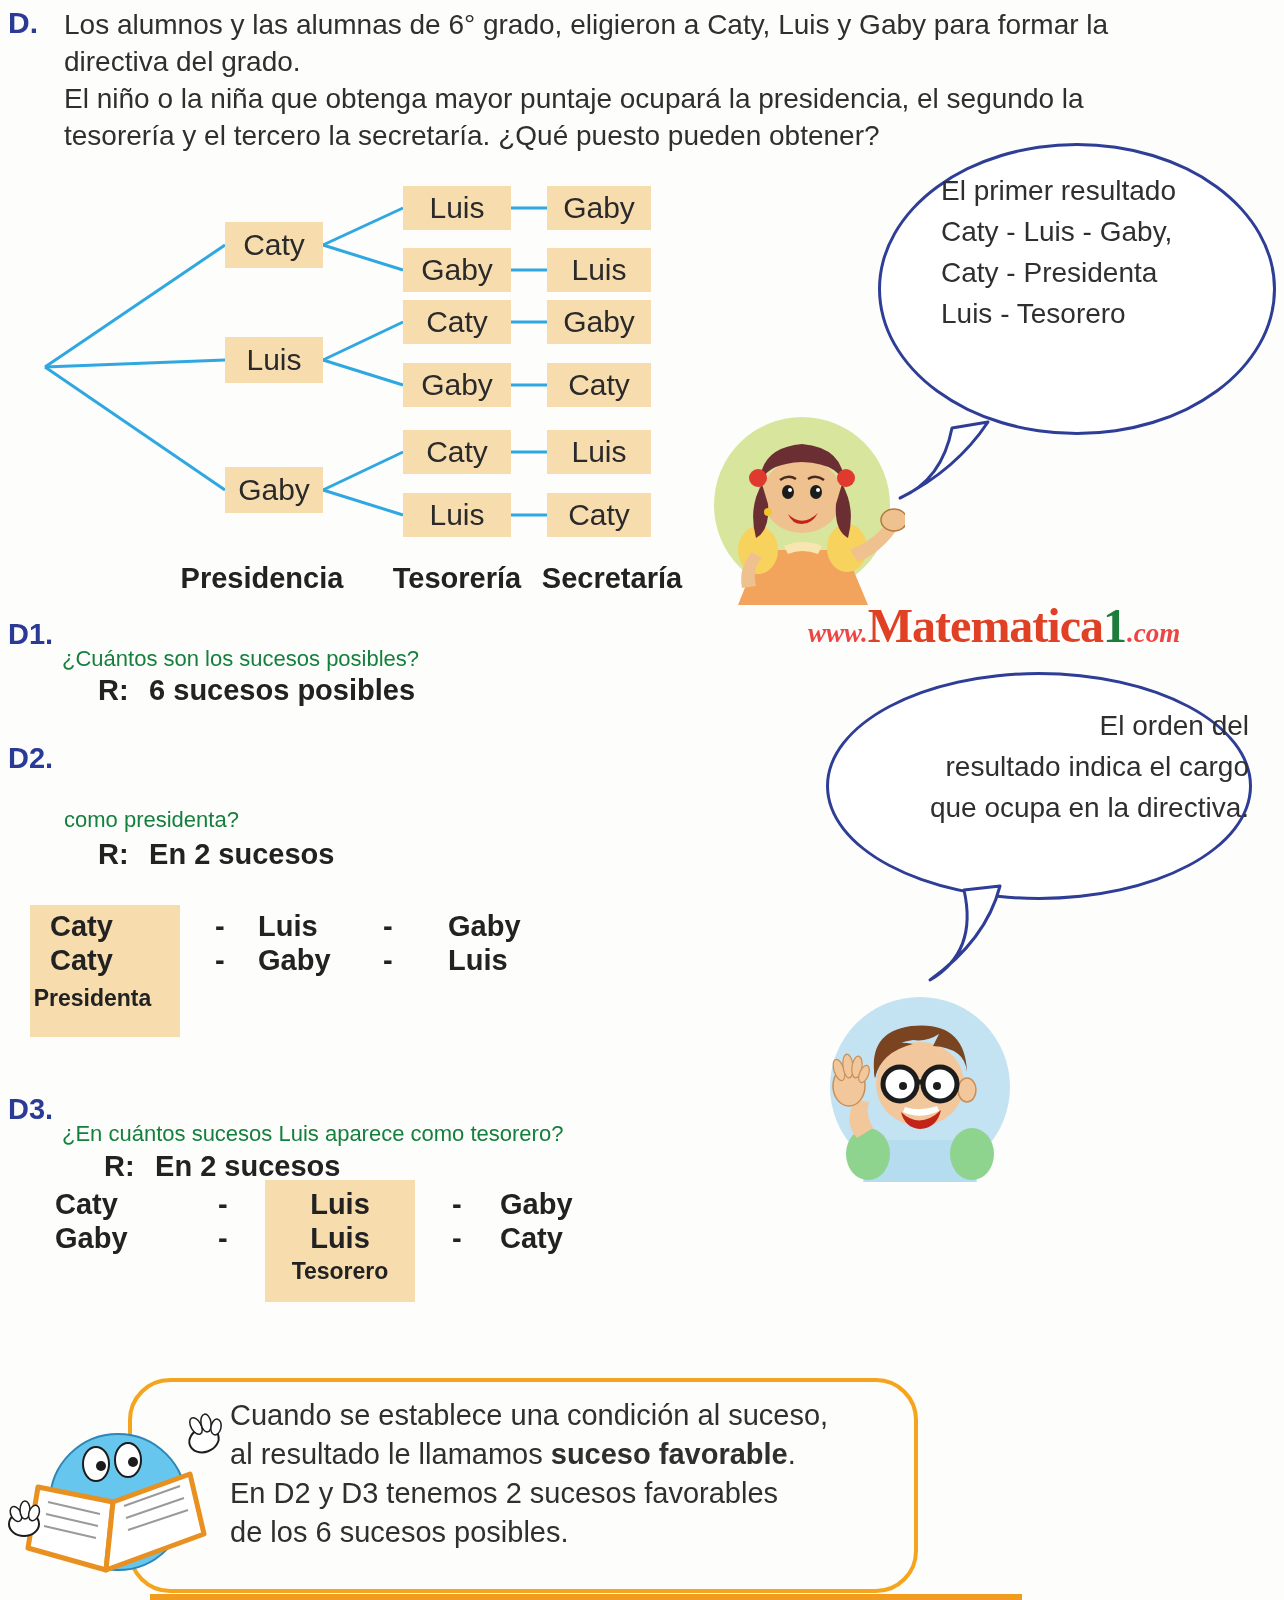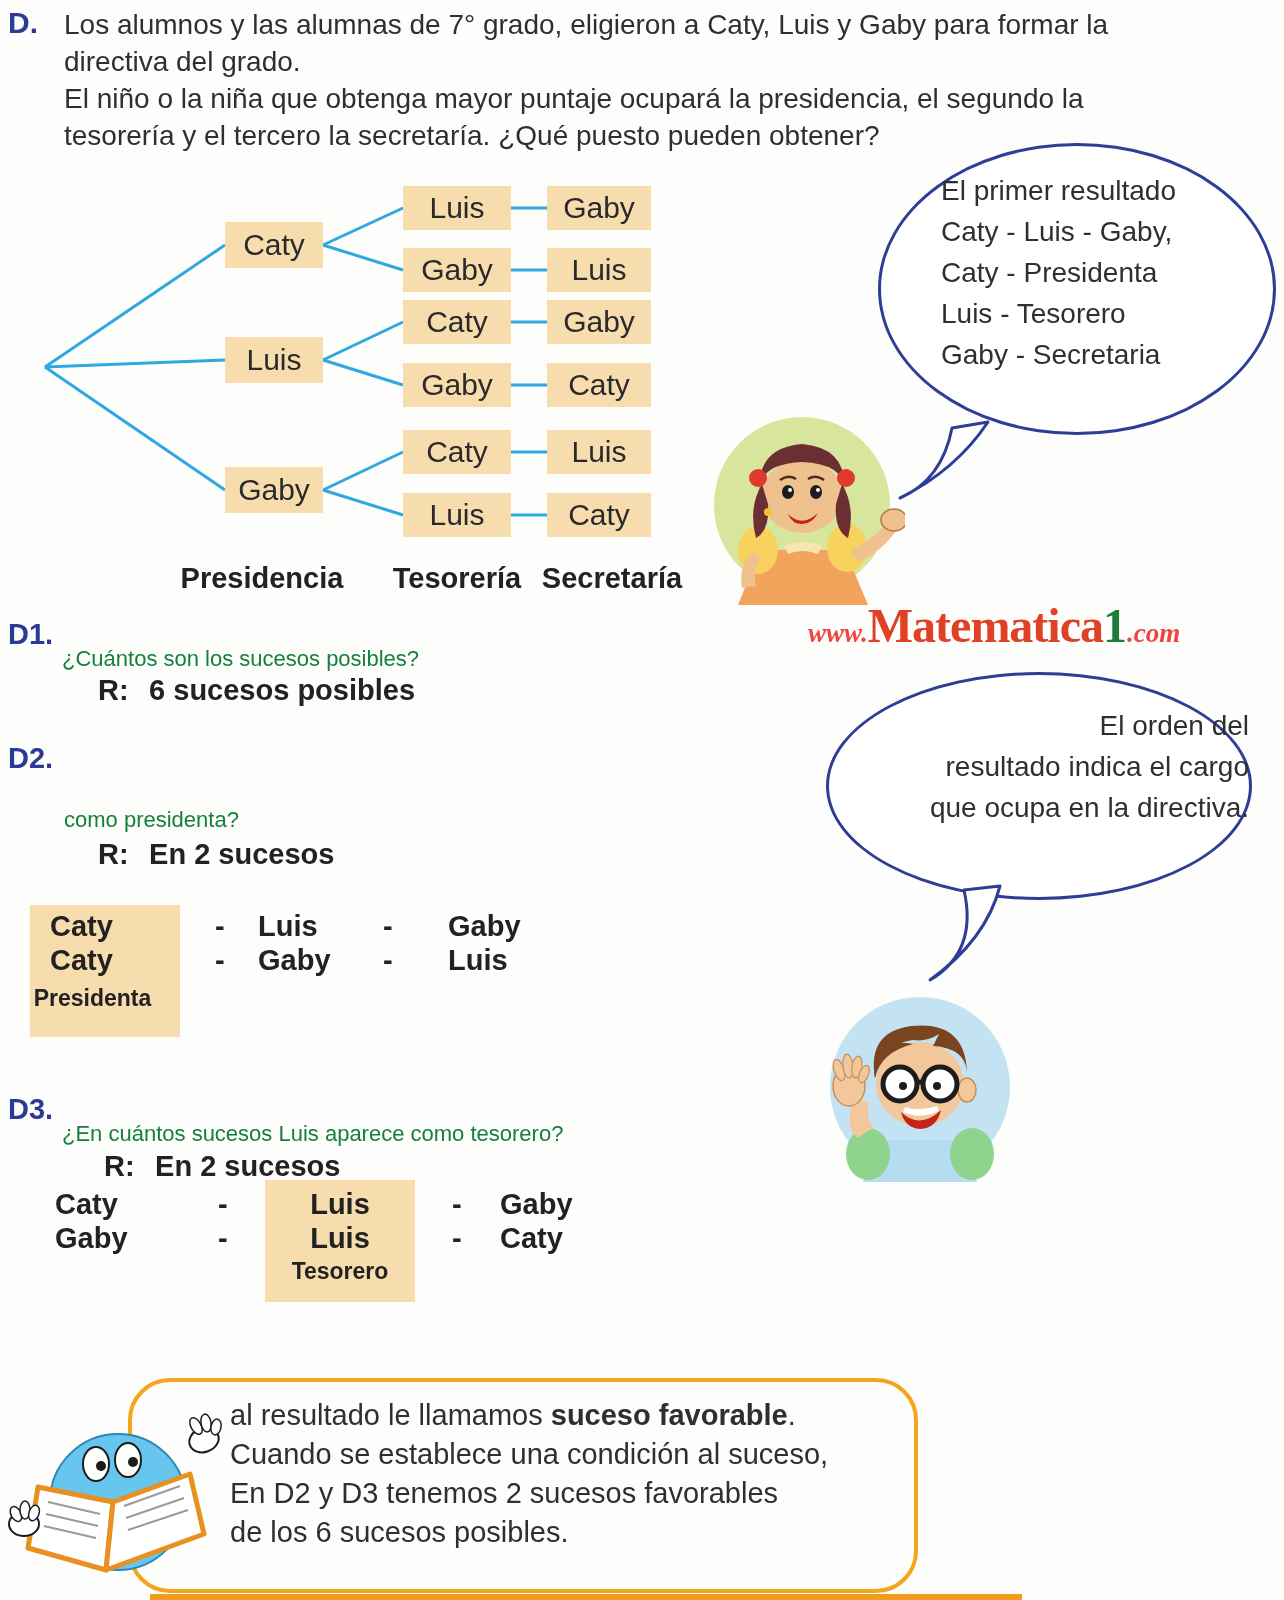--- a/index.html
+++ b/index.html
@@ -32,21 +32,21 @@
   .logo .www,.logo .com{font-family:"Liberation Serif",serif;font-style:italic;font-weight:bold;font-size:27px;color:#ef4444;}
   .logo .name{font-family:"Liberation Serif",serif;font-weight:bold;font-size:48px;color:#e04023;letter-spacing:-1px;}
   .logo .one{font-family:"Liberation Serif",serif;font-weight:bold;font-size:48px;color:#1d7c39;}
 </style>
 </head>
 <body>
 
 <div id="page">
 
   <div class="abs qlabel" style="left:8px;top:6px;font-size:30px;">D.</div>
-  <div class="abs body-text" style="left:64px;top:6px;">Los alumnos y las alumnas de 7° grado, eligieron a Caty, Luis y Gaby para formar la</div>
+  <div class="abs body-text" style="left:64px;top:6px;">Los alumnos y las alumnas de 6° grado, eligieron a Caty, Luis y Gaby para formar la</div>
   <div class="abs body-text" style="left:64px;top:43px;">directiva del grado.</div>
   <div class="abs body-text" style="left:64px;top:80px;">El niño o la niña que obtenga mayor puntaje ocupará la presidencia, el segundo la</div>
   <div class="abs body-text" style="left:64px;top:117px;">tesorería y el tercero la secretaría. ¿Qué puesto pueden obtener?</div>
 
   <svg class="abs" style="left:0;top:170px;" width="720" height="450" viewBox="0 0 720 450">
       <line x1="45" y1="197" x2="225" y2="75" stroke="#2fa8e1" stroke-width="3"></line>
       <line x1="323" y1="75" x2="403" y2="38" stroke="#2fa8e1" stroke-width="3"></line>
       <line x1="511" y1="38" x2="547" y2="38" stroke="#2fa8e1" stroke-width="3"></line>
       <rect x="403" y="16" width="108" height="44" fill="#f7dcae"></rect>
       <text x="457" y="48" text-anchor="middle" font-size="30" fill="#2a2a2a" font-family="&quot;Liberation Sans&quot;,sans-serif">Luis</text>
@@ -94,21 +94,20 @@
       <text x="457" y="418" text-anchor="middle" font-size="29" font-weight="bold" fill="#222" font-family="&quot;Liberation Sans&quot;,sans-serif">Tesorería</text>
       <text x="612" y="418" text-anchor="middle" font-size="29" font-weight="bold" fill="#222" font-family="&quot;Liberation Sans&quot;,sans-serif">Secretaría</text>
     </svg>
 
   <div class="bubble" style="left:878px;top:143px;width:398px;height:292px;">
     <div class="abs" style="left:60px;top:24px;">
       <div class="bubble-text">El primer resultado</div>
       <div class="bubble-text">Caty  - Luis - Gaby,</div>
       <div class="bubble-text">Caty  - Presidenta</div>
       <div class="bubble-text">Luis   - Tesorero</div>
-      <div class="bubble-text">Gaby - Secretaria</div>
     </div>
   </div>
   <svg class="tail" style="left:856px;top:418px;" width="170" height="90" viewBox="0 0 170 90">
     <path d="M 132,4 Q 100,52 44,80 Q 86,62 96,10 Z" fill="#ffffff" stroke="#2e3d96" stroke-width="3" stroke-linejoin="round"></path>
   </svg>
 
   <svg class="char" style="left:700px;top:400px;" width="205" height="205" viewBox="0 0 205 205">
     <circle cx="102" cy="105" r="88" fill="#d8e59c"></circle>
     <path d="M 60,150 L 145,150 L 168,205 L 38,205 Z" fill="#f2a35c"></path>
     <ellipse cx="58" cy="150" rx="20" ry="24" fill="#f7d35e"></ellipse>
@@ -220,22 +219,22 @@
   <span class="tbl-cell" style="left:55px;top:1222px;">Gaby</span>
   <span class="tbl-cell" style="left:218px;top:1222px;">-</span>
   <span class="tbl-cell" style="left:265px;top:1222px;width:150px;text-align:center;">Luis</span>
   <span class="tbl-cell" style="left:452px;top:1222px;">-</span>
   <span class="tbl-cell" style="left:500px;top:1222px;">Caty</span>
   <span class="hl-label" style="left:265px;top:1258px;width:150px;">Tesorero</span>
 
   <div class="note-shadow"></div>
   <div class="note-box"></div>
   <div class="note-text">
+    <div>Cuando se establece una condición al suceso,</div>
     <div><span>al resultado le llamamos </span><span style="font-weight:bold;">suceso favorable</span><span>.</span></div>
-    <div>Cuando se establece una condición al suceso,</div>
     <div>En D2 y D3 tenemos 2 sucesos favorables</div>
     <div>de los 6 sucesos posibles.</div>
   </div>
 
   <svg class="char" style="left:8px;top:1402px;" width="225" height="185" viewBox="0 0 225 185">
     <circle cx="110" cy="100" r="68" fill="#66c6ee" stroke="#2d86b5" stroke-width="2"></circle>
     <ellipse cx="88" cy="62" rx="13" ry="17" fill="#ffffff" stroke="#1c1c1c" stroke-width="2"></ellipse>
     <ellipse cx="120" cy="58" rx="13" ry="17" fill="#ffffff" stroke="#1c1c1c" stroke-width="2"></ellipse>
     <circle cx="93" cy="64" r="5" fill="#1c1c1c"></circle>
     <circle cx="125" cy="60" r="5" fill="#1c1c1c"></circle>

